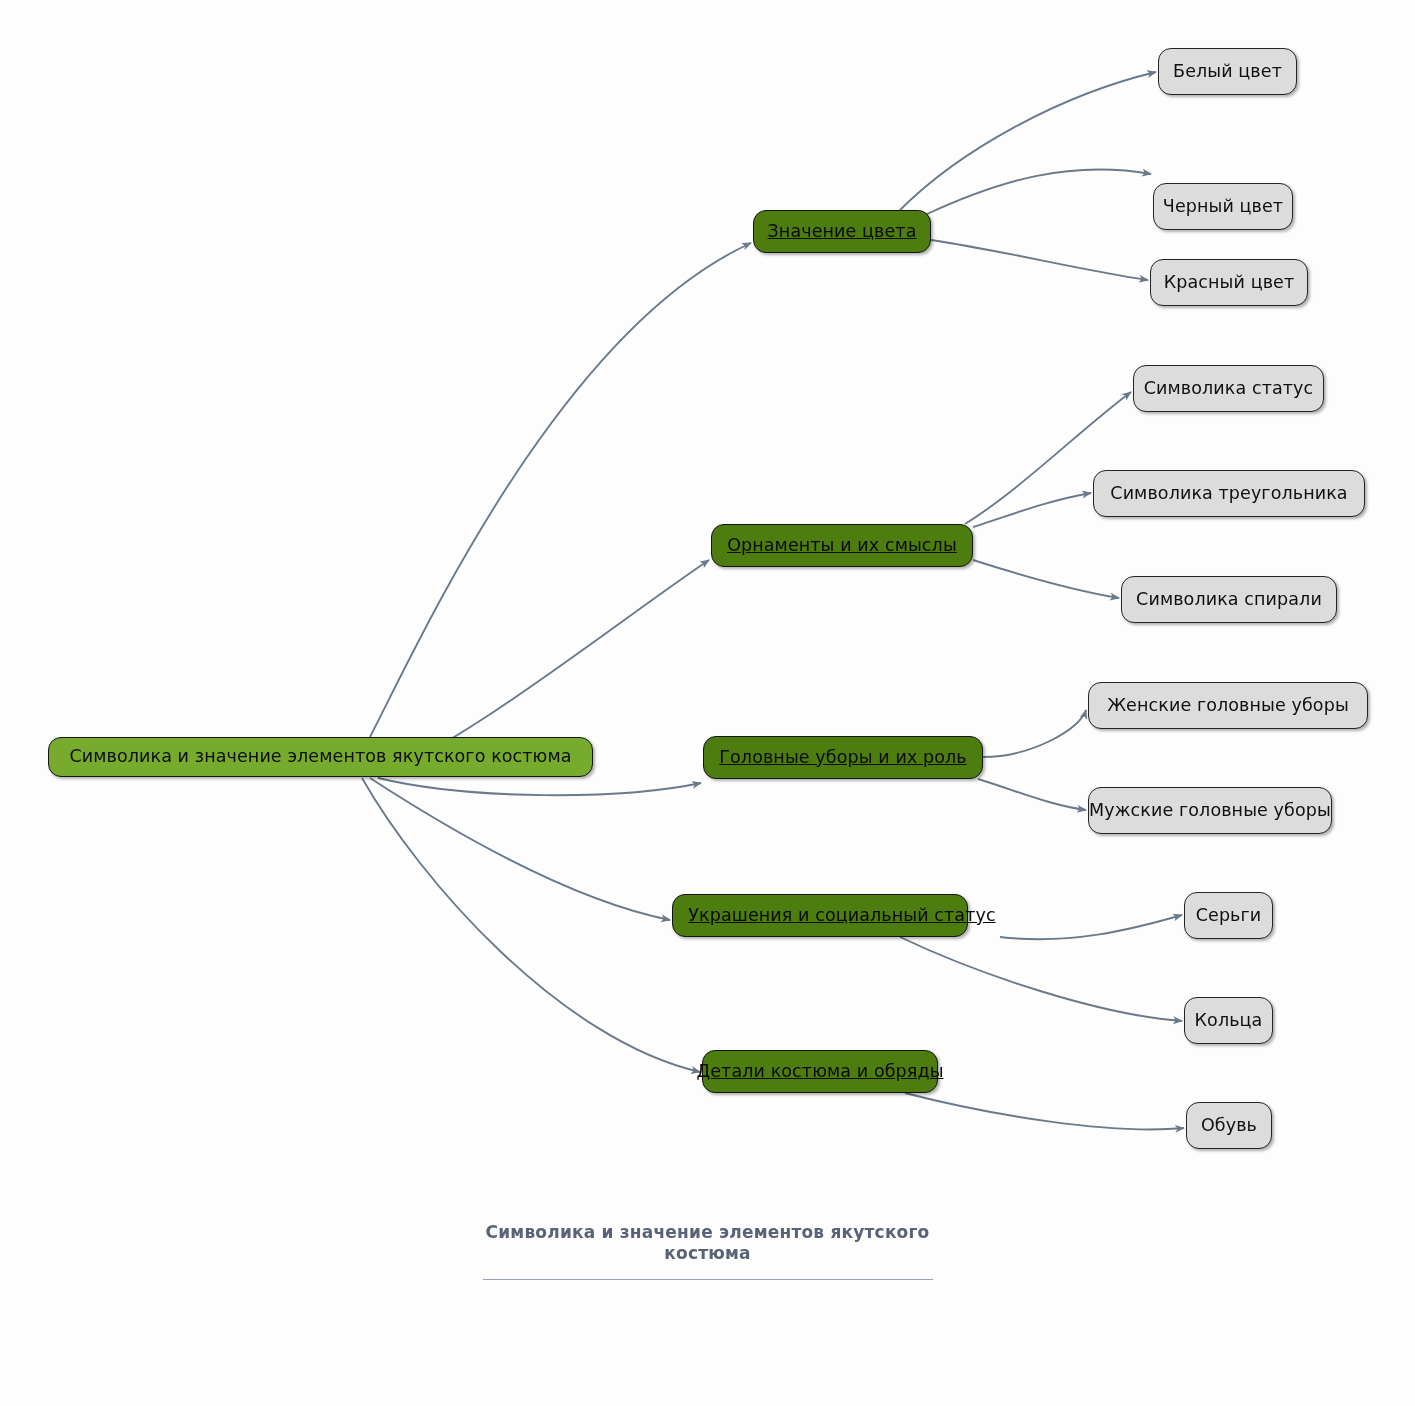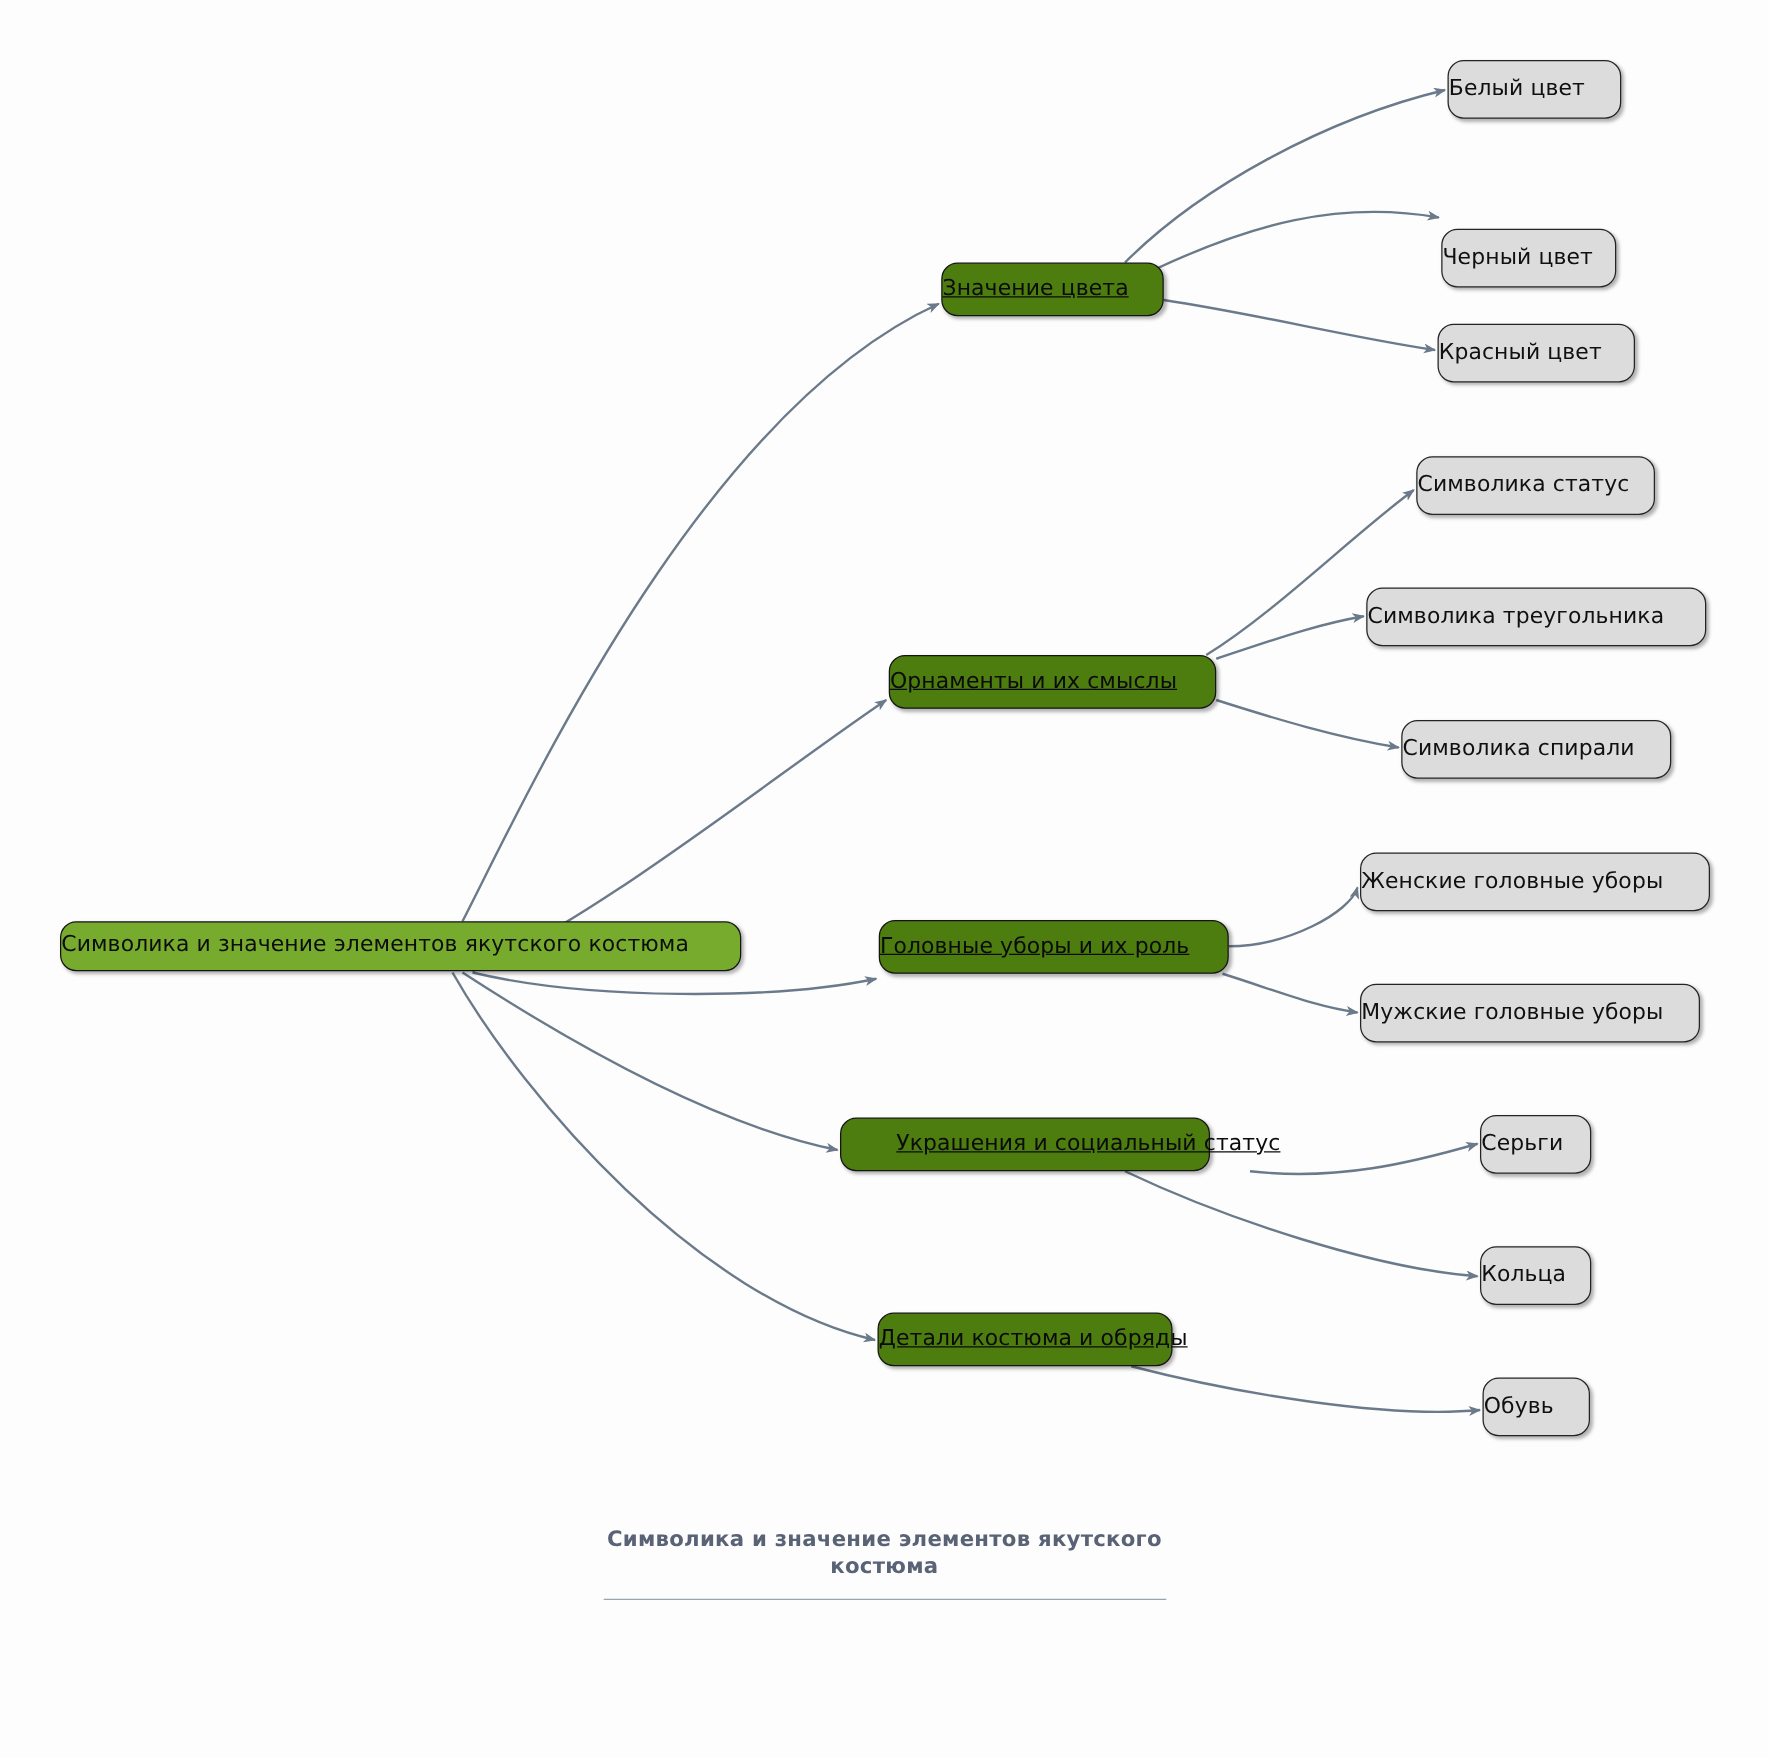--- a/index.html
+++ b/index.html
@@ -9,21 +9,21 @@
     background:#fdfdfd;
     font-family:"DejaVu Sans","Liberation Sans",sans-serif;
     position:relative;overflow:hidden;
   }
   #stage{position:absolute;left:0;top:0;width:1415px;height:1406px;}
   #edge-layer{position:absolute;left:0;top:0;width:1415px;height:1406px;pointer-events:none;}
 
   .node{
     position:absolute;
     box-sizing:border-box;
-    display:flex;align-items:center;
+    display:flex;align-items:center;justify-content:center;
     border-radius:13px;
     border:1.4px solid #1d1d1d;
     font-size:17.5px;
     line-height:1;
     color:#111111;
     white-space:nowrap;
     box-shadow:2px 2px 3px rgba(0,0,0,0.30);
     letter-spacing:0.1px;
   }
   .node.root{
@@ -130,21 +130,21 @@
       </div>
       <div class="node leaf" style="left: 1121px; top: 576px; width: 216px; height: 47px;">
         <span>Символика спирали</span>
       </div>
       <div class="node branch" style="left: 703px; top: 736px; width: 280px; height: 43px;">
         <span>Головные уборы и их роль</span>
       </div>
       <div class="node leaf" style="left: 1088px; top: 682px; width: 280px; height: 47px;">
         <span>Женские головные уборы</span>
       </div>
-      <div class="node leaf" style="left: 1088px; top: 787px; width: 272px; height: 47px;">
+      <div class="node leaf" style="left: 1088px; top: 787px; width: 244px; height: 47px;">
         <span>Мужские головные уборы</span>
       </div>
       <div class="node branch" style="left: 672px; top: 894px; width: 296px; height: 43px; padding-left: 44px;">
         <span>Украшения и социальный статус</span>
       </div>
       <div class="node leaf" style="left: 1184px; top: 892px; width: 89px; height: 47px;">
         <span>Серьги</span>
       </div>
       <div class="node leaf" style="left: 1184px; top: 997px; width: 89px; height: 47px;">
         <span>Кольца</span>

